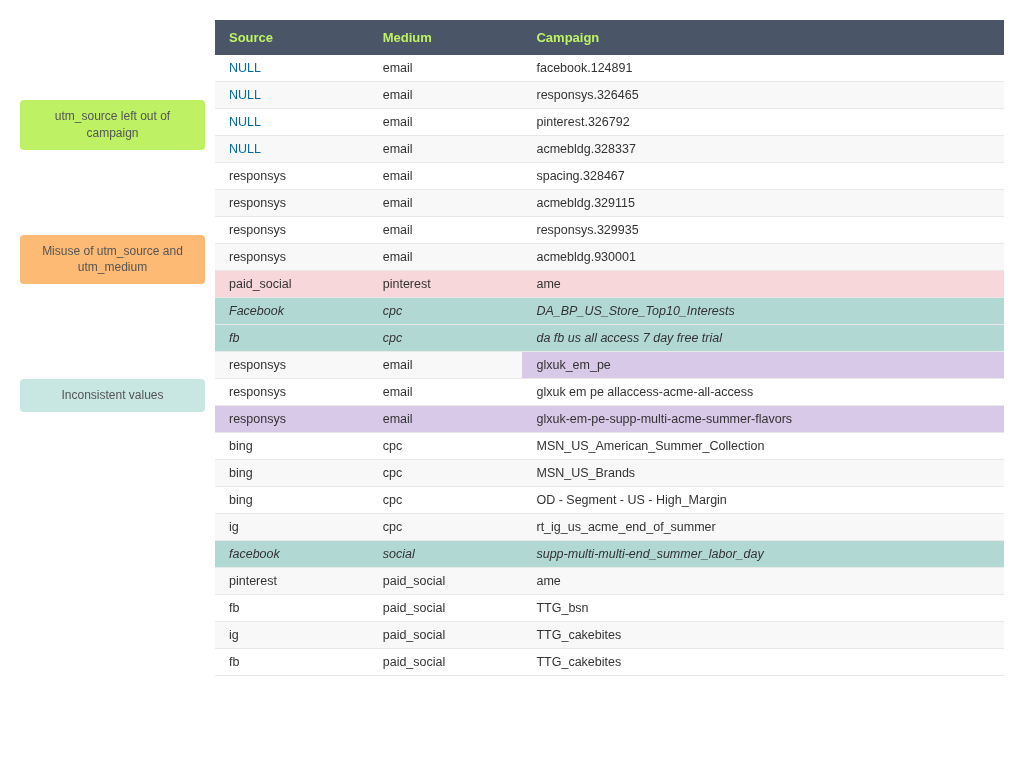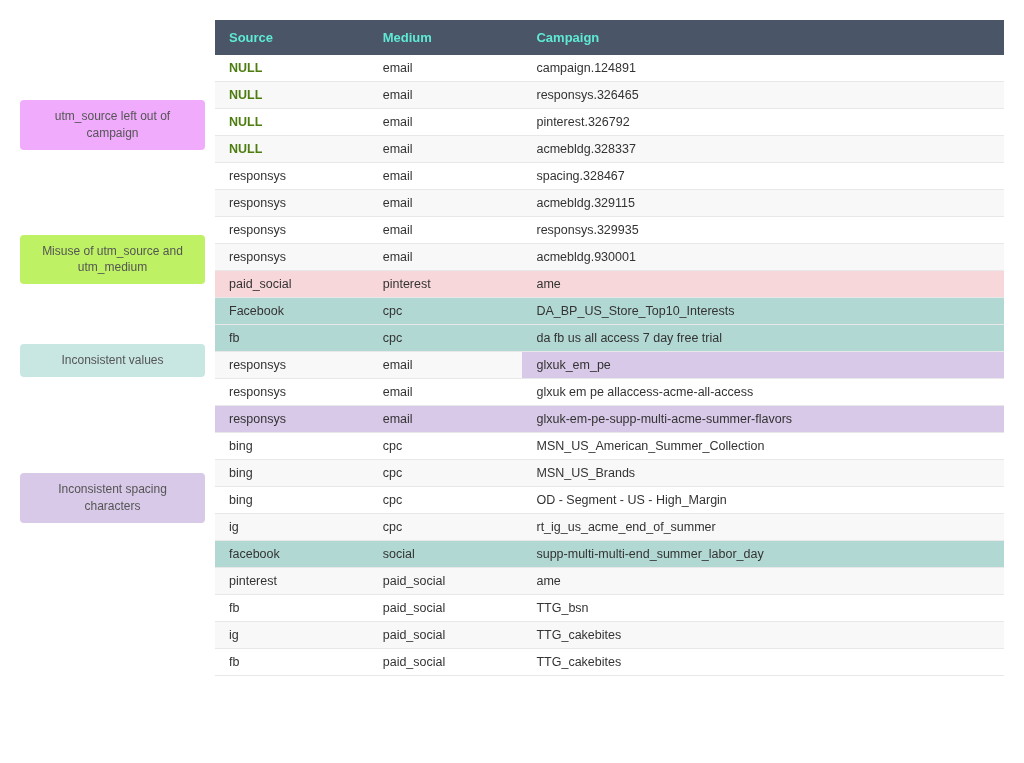--- a/index.html
+++ b/index.html
@@ -31,78 +31,79 @@
     }
     .legend-item {
       padding: 8px 12px;
       border-radius: 4px;
       text-align: center;
       font-size: 12px;
       line-height: 1.4;
       margin-bottom: 55px;
     }
     .legend-yellow {
-      background-color: #f0abfc;
+      background-color: #bef264;
       color: #555;
       margin-bottom: 85px;
     }
     .legend-pink {
-      background-color: #bef264;
-      color: #555;
-      margin-bottom: 60px;
+      background-color: #fdba74;
+      color: #555;
+      margin-bottom: 95px;
     }
     .legend-teal {
       background-color: #c8e6e2;
       color: #555;
-      margin-bottom: 96px;
+      margin-bottom: 60px;
     }
     .legend-purple {
       background-color: #d8c9e8;
       color: #555;
       margin-bottom: 0;
     }
     .table-panel {
       flex: 1;
       padding-left: 10px;
     }
     table {
       width: 100%;
       border-collapse: collapse;
     }
     thead tr {
       background-color: #4a5568;
-      color: #5eead4;
+      color: #bef264;
     }
     thead th {
       padding: 10px 14px;
       text-align: left;
       font-size: 13px;
       font-weight: 600;
     }
     tbody tr {
       background-color: #ffffff;
     }
     tbody tr:nth-child(even) {
       background-color: #f8f8f8;
     }
     tbody td {
       padding: 6px 14px;
       border-bottom: 1px solid #e8e8e8;
       font-size: 12.5px;
       color: #333;
     }
     .null-cell {
-      color: #4d7c0f;
-      font-weight: 700;
+      color: #0369a1;
+      font-weight: 400;
     }
     .highlight-pink td {
       background-color: #f8d7da !important;
     }
     .highlight-teal td {
       background-color: #b2d8d4 !important;
+      font-style: italic;
     }
     .highlight-purple-cell {
       background-color: #d8c9e8 !important;
       margin-left: 24px;
     }
     .highlight-purple-row td {
       background-color: #d8c9e8 !important;
     }
   </style>
 </head>
@@ -112,39 +113,36 @@
   <div class="legend-panel">
     <div class="legend-item legend-yellow">
       <span>utm_source left out of campaign</span>
     </div>
     <div class="legend-item legend-pink">
       <span>Misuse of utm_source and utm_medium</span>
     </div>
     <div class="legend-item legend-teal">
       <span>Inconsistent values</span>
     </div>
-    <div class="legend-item legend-purple">
-      <span>Inconsistent spacing characters</span>
-    </div>
   </div>
 
   <div class="table-panel">
     <table>
       <thead>
         <tr>
           <th>Source</th>
           <th>Medium</th>
           <th>Campaign</th>
         </tr>
       </thead>
       <tbody id="table-body">
       <tr>
             <td class="null-cell">NULL</td>
             <td>email</td>
-            <td>campaign.124891</td>
+            <td>facebook.124891</td>
           </tr>
           <tr>
             <td class="null-cell">NULL</td>
             <td>email</td>
             <td>responsys.326465</td>
           </tr>
           <tr>
             <td class="null-cell">NULL</td>
             <td>email</td>
             <td>pinterest.326792</td>

